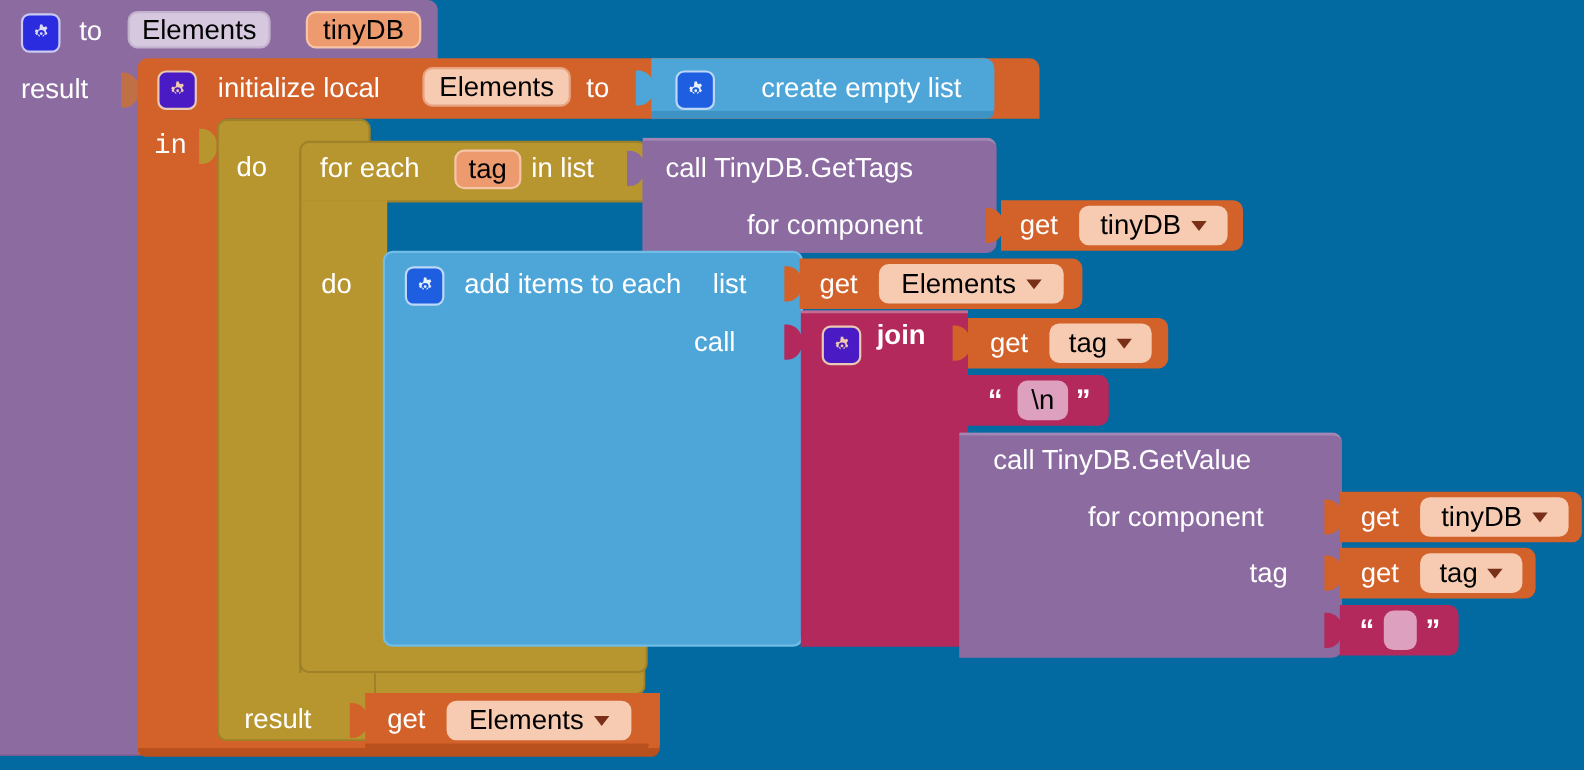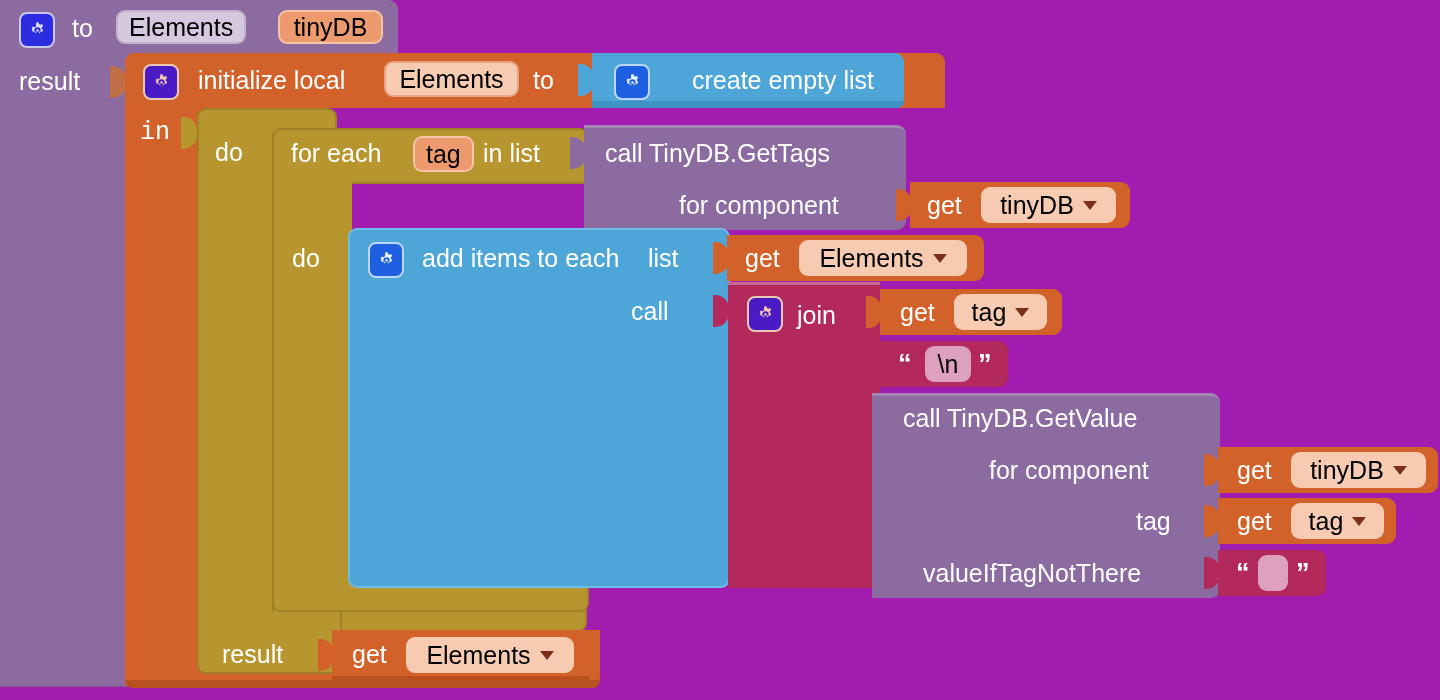--- a/index.html
+++ b/index.html
@@ -1,18 +1,18 @@
 <!DOCTYPE html>
 <html><head>
 <meta charset="utf-8">
 <style>
   html,body{margin:0;padding:0;background:#000;}
   body{width:1440px;height:700px;overflow:hidden;
        font-family:"Liberation Sans","DejaVu Sans",sans-serif;}
-  #stage{position:relative;width:1440px;height:700px;background:#a21caf;}
+  #stage{position:relative;width:1440px;height:700px;background:#0369a1;}
 
   .blk{position:absolute;box-sizing:border-box;}
   .lbl{position:absolute;color:#fff;font-size:25px;line-height:1;white-space:nowrap;}
 
   
   .c-proc   {background:#8B6BA0;}
   .c-proc-d {background:#7A5C8F;}
   .c-local  {background:#D2622A;}
   .c-local-d{background:#B9511F;}
   .c-list   {background:#4EA6D8;}
@@ -139,21 +139,21 @@
 
   <div class="lbl" style="left:631px;top:299px;">call</div>
   <div class="blk" style="left:713px;top:295px;width:16px;height:32px;background:#B3295C;border-radius:0 14px 14px 0;"></div>
 
   <div class="blk c-txt" style="left:728px;top:282px;width:152px;height:306px;border-radius:0 0 9px 0;border-top:3px solid #C86B93;"></div>
   <div class="gear vio" style="left:747px;top:296px;">
     <svg viewBox="0 0 24 24" aria-hidden="true">
         <path fill="#EEC9AF" d="M12 8a4 4 0 1 0 0 8 4 4 0 0 0 0-8zm0 2.4a1.6 1.6 0 1 1 0 3.2 1.6 1.6 0 0 1 0-3.2zM10.6 1.5h2.8l.45 2.3c.62.2 1.2.47 1.72.82l2.17-.86 1.4 2.42-1.72 1.56c.07.33.11.68.11 1.03s-.04.7-.11 1.03l1.72 1.56-1.4 2.42-2.17-.86c-.52.35-1.1.63-1.72.82l-.45 2.3h-2.8l-.45-2.3a6.2 6.2 0 0 1-1.72-.82l-2.17.86-1.4-2.42 1.72-1.56A6 6 0 0 1 6.17 12c0-.35.04-.7.11-1.03L4.56 9.41l1.4-2.42 2.17.86c.52-.35 1.1-.63 1.72-.82z"></path>
       </svg>
   </div>
-  <div class="lbl" style="left:797px;top:303px;">join</div>
+  <div class="lbl" style="left:797px;top:293px;font-weight:bold;">join</div>
   <div class="blk" style="left:866px;top:296px;width:16px;height:32px;background:#D2622A;border-radius:0 14px 14px 0;"></div>
 
   <div class="blk c-var" style="left:880px;top:289px;width:182px;height:46px;border-radius:0 9px 9px 0;"></div>
   <div class="lbl" style="left:900px;top:300px;">get</div>
   <div class="pill sal2" style="left:954px;top:294px;height:36px;min-width:93px;">
     <span>tag</span>
     <span class="caret"></span>
   </div>
 
   <div class="blk" style="left:866px;top:348px;width:16px;height:32px;background:#B3295C;border-radius:0 14px 14px 0;"></div>
@@ -176,21 +176,20 @@
 
   <div class="lbl" style="left:1136px;top:509px;">tag</div>
   <div class="blk" style="left:1204px;top:505px;width:16px;height:32px;background:#D2622A;border-radius:0 14px 14px 0;"></div>
   <div class="blk c-var" style="left:1218px;top:498px;width:178px;height:46px;border-radius:0 9px 9px 0;"></div>
   <div class="lbl" style="left:1237px;top:509px;">get</div>
   <div class="pill sal2" style="left:1291px;top:503px;height:36px;min-width:93px;">
     <span>tag</span>
     <span class="caret"></span>
   </div>
 
-  <div class="lbl" style="left:923px;top:561px;">valueIfTagNotThere</div>
   <div class="blk" style="left:1204px;top:557px;width:16px;height:32px;background:#B3295C;border-radius:0 14px 14px 0;"></div>
   <div class="blk c-txt" style="left:1218px;top:550px;width:108px;height:46px;border-radius:0 9px 9px 0;"></div>
   <div class="quote" style="left:1236px;top:558px;">“</div>
   <div class="pill pink" style="left:1258px;top:555px;height:36px;width:30px;min-width:30px;padding:0;"></div>
   <div class="quote" style="left:1296px;top:558px;">”</div>
 
   <div class="blk c-ctrl" style="left:197px;top:612px;width:145px;height:62px;border-radius:0 0 9px 9px;border:2px solid #9E8128;border-top:none;"></div>
   <div class="lbl" style="left:222px;top:642px;">result</div>
   <div class="blk" style="left:318px;top:639px;width:16px;height:32px;background:#D2622A;border-radius:0 14px 14px 0;"></div>
   <div class="blk c-var" style="left:332px;top:630px;width:258px;height:50px;border-radius:0 9px 9px 0;"></div>

